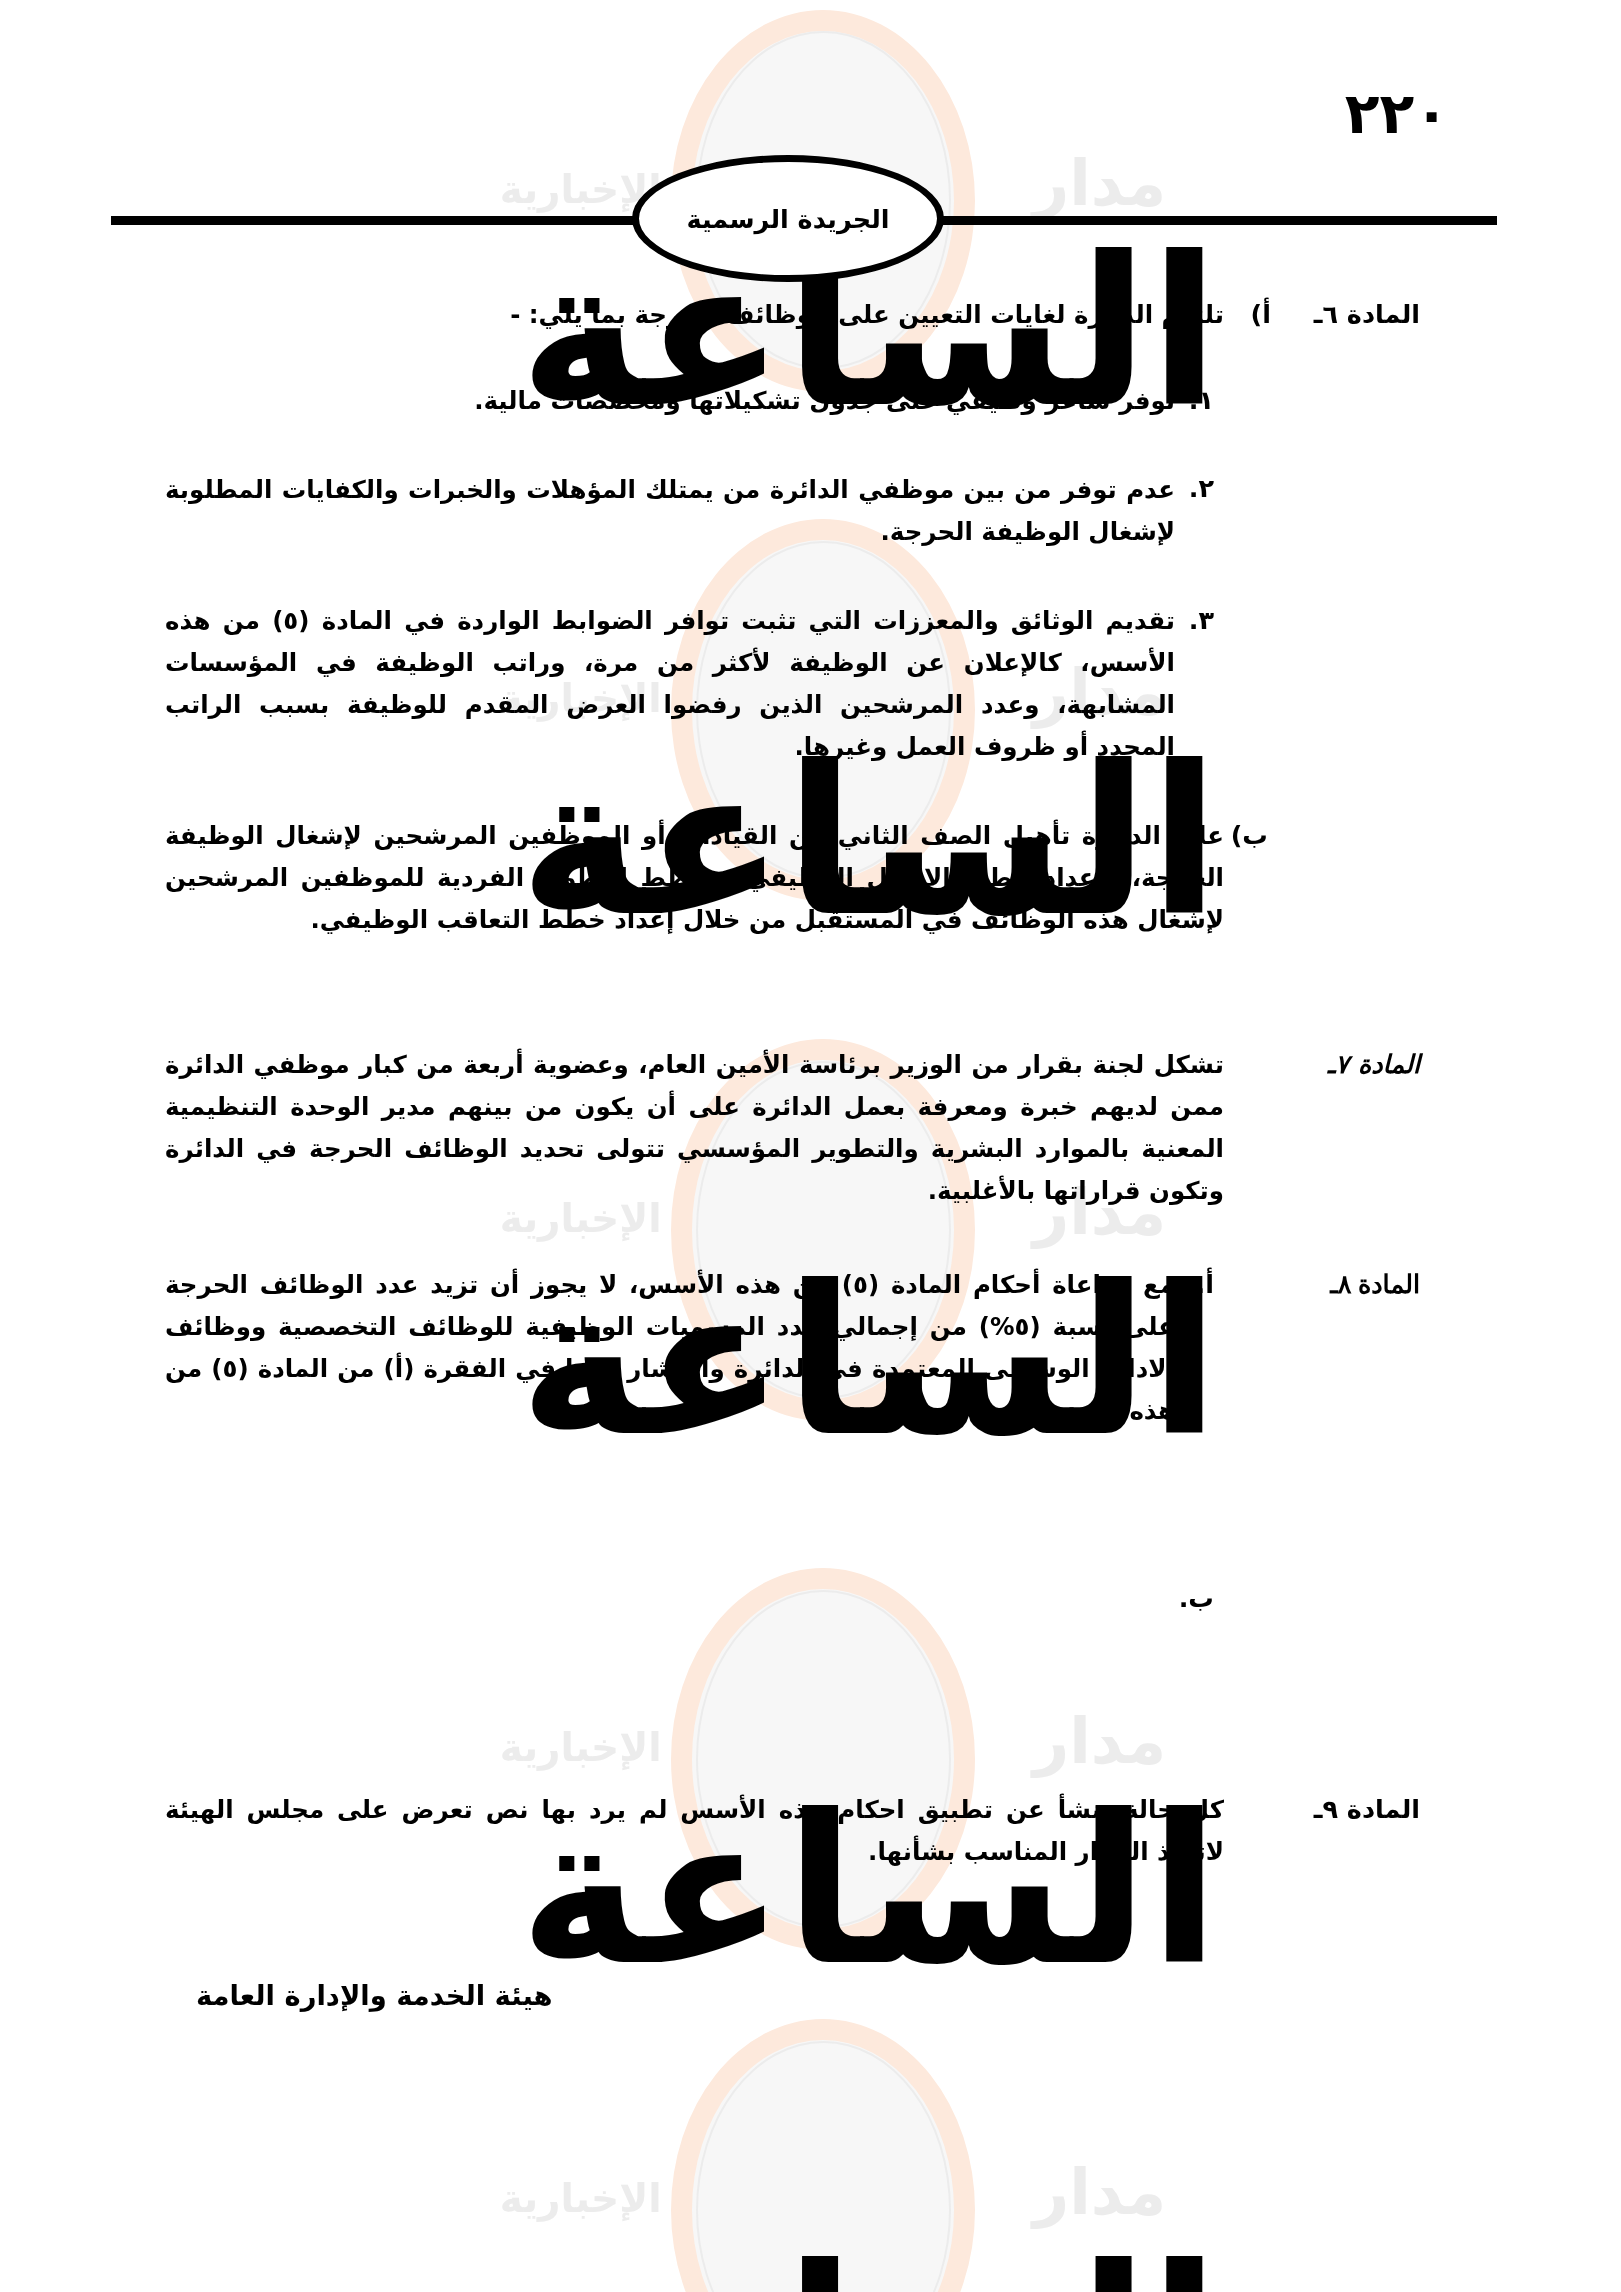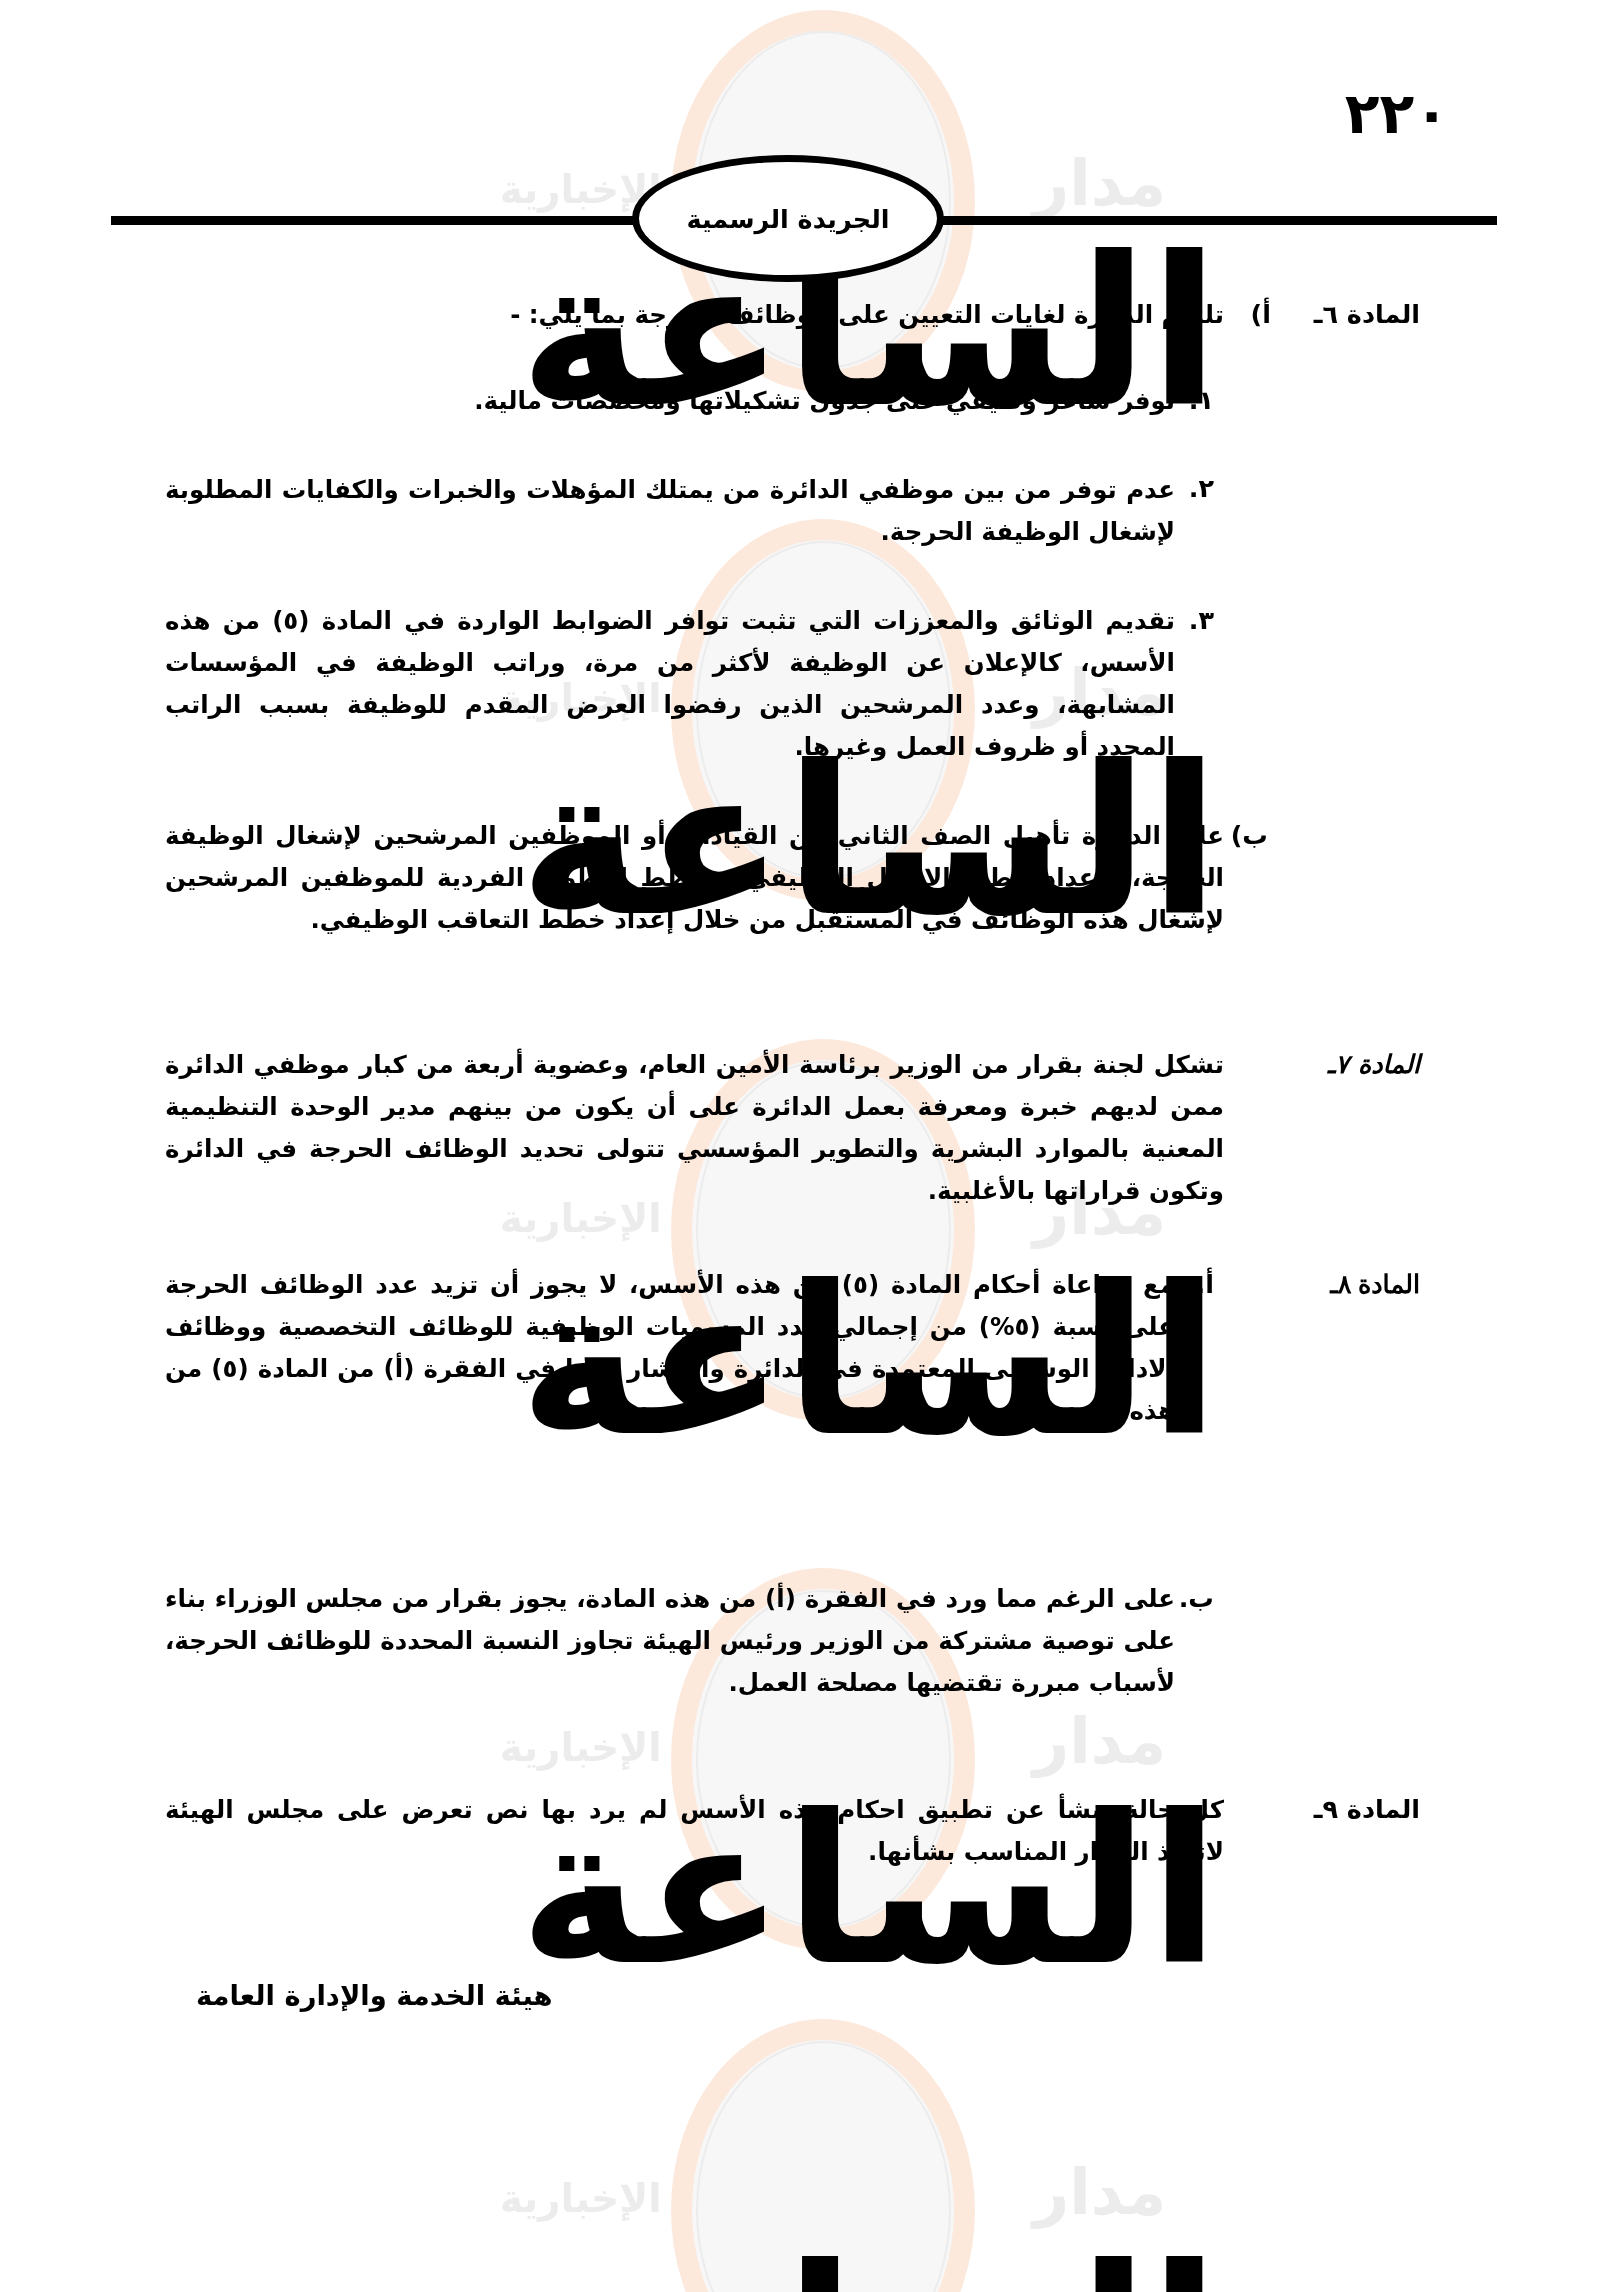--- a/index.html
+++ b/index.html
@@ -96,20 +96,19 @@
   <div class="t rtl" style="right:397px; top:815px; width:1059px;">على الدائرة تأهيل الصف الثاني من القيادات أو الموظفين المرشحين لإشغال الوظيفة الحرجة، وإعداد خطط الإحلال الوظيفي، وخطط التطوير الفردية للموظفين المرشحين لإشغال هذه الوظائف في المستقبل من خلال إعداد خطط التعاقب الوظيفي.</div>
 
   <div class="label" style="right:201px; top:1049px;font-style:italic;">المادة ٧ـ</div>
   <div class="t rtl" style="right:397px; top:1044px; width:1059px;">تشكل لجنة بقرار من الوزير برئاسة الأمين العام، وعضوية أربعة من كبار موظفي الدائرة ممن لديهم خبرة ومعرفة بعمل الدائرة على أن يكون من بينهم مدير الوحدة التنظيمية المعنية بالموارد البشرية والتطوير المؤسسي تتولى تحديد الوظائف الحرجة في الدائرة وتكون قراراتها بالأغلبية.</div>
 
   <div class="label" style="right:201px; top:1269px;font-family:Liberation Serif, serif;">المادة ٨ـ</div>
   <div class="num-mark" style="right:407px; top:1269px;">أ.</div>
   <div class="t rtl" style="right:446px; top:1264px; width:1010px;">مع مراعاة أحكام المادة (٥) من هذه الأسس، لا يجوز أن تزيد عدد الوظائف الحرجة على نسبة (٥%) من إجمالي عدد المسميات الوظيفية للوظائف التخصصية ووظائف الادارة الوسطى المعتمدة في الدائرة والمشار إليها في الفقرة (أ) من المادة (٥) من هذه الأسس.</div>
 
   <div class="num-mark" style="right:407px; top:1583px;">ب.</div>
-  <div class="t rtl" style="right:446px; top:1578px; width:1010px;">على الرغم مما ورد في الفقرة (أ) من هذه المادة، يجوز بقرار من مجلس الوزراء بناء على توصية مشتركة من الوزير ورئيس الهيئة تجاوز النسبة المحددة للوظائف الحرجة، لأسباب مبررة تقتضيها مصلحة العمل.</div>
 
   <div class="label" style="right:201px; top:1794px;">المادة ٩ـ</div>
   <div class="t rtl" style="right:397px; top:1789px; width:1059px;">كل حالة تنشأ عن تطبيق احكام هذه الأسس لم يرد بها نص تعرض على مجلس الهيئة لاتخاذ القرار المناسب بشأنها.</div>
 
   <div class="signature">هيئة الخدمة والإدارة العامة</div>
 </div>
 
 
 </body></html>

